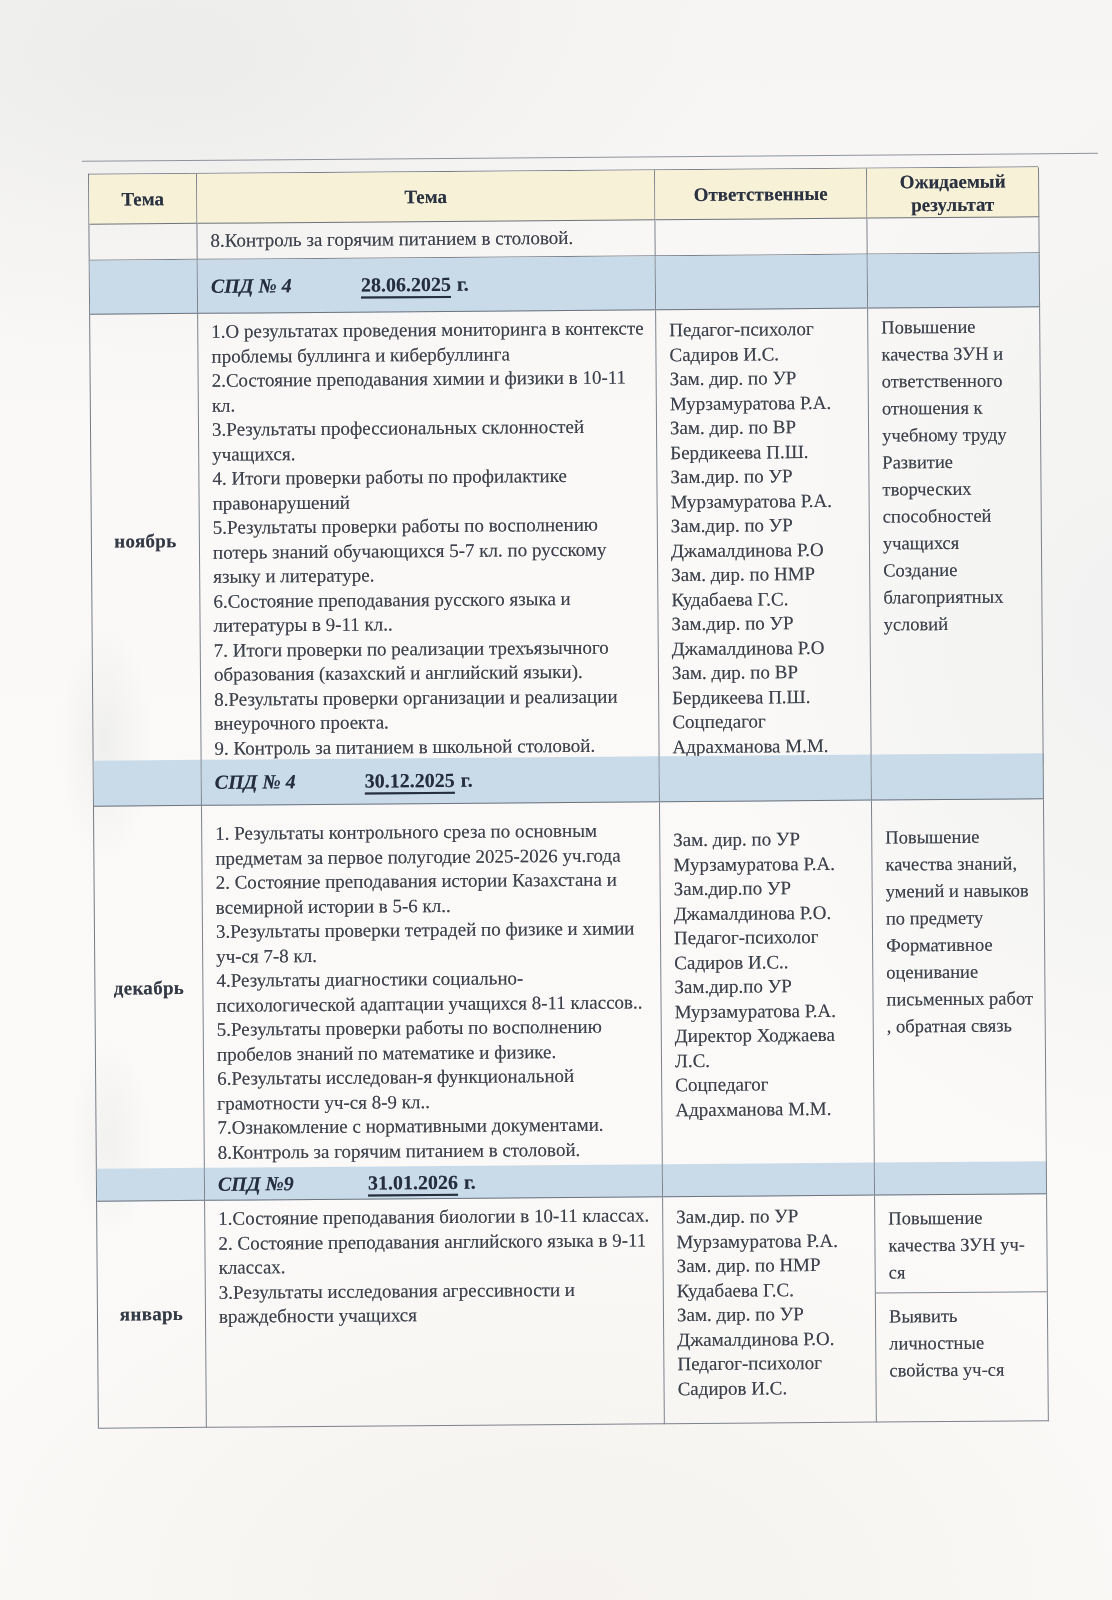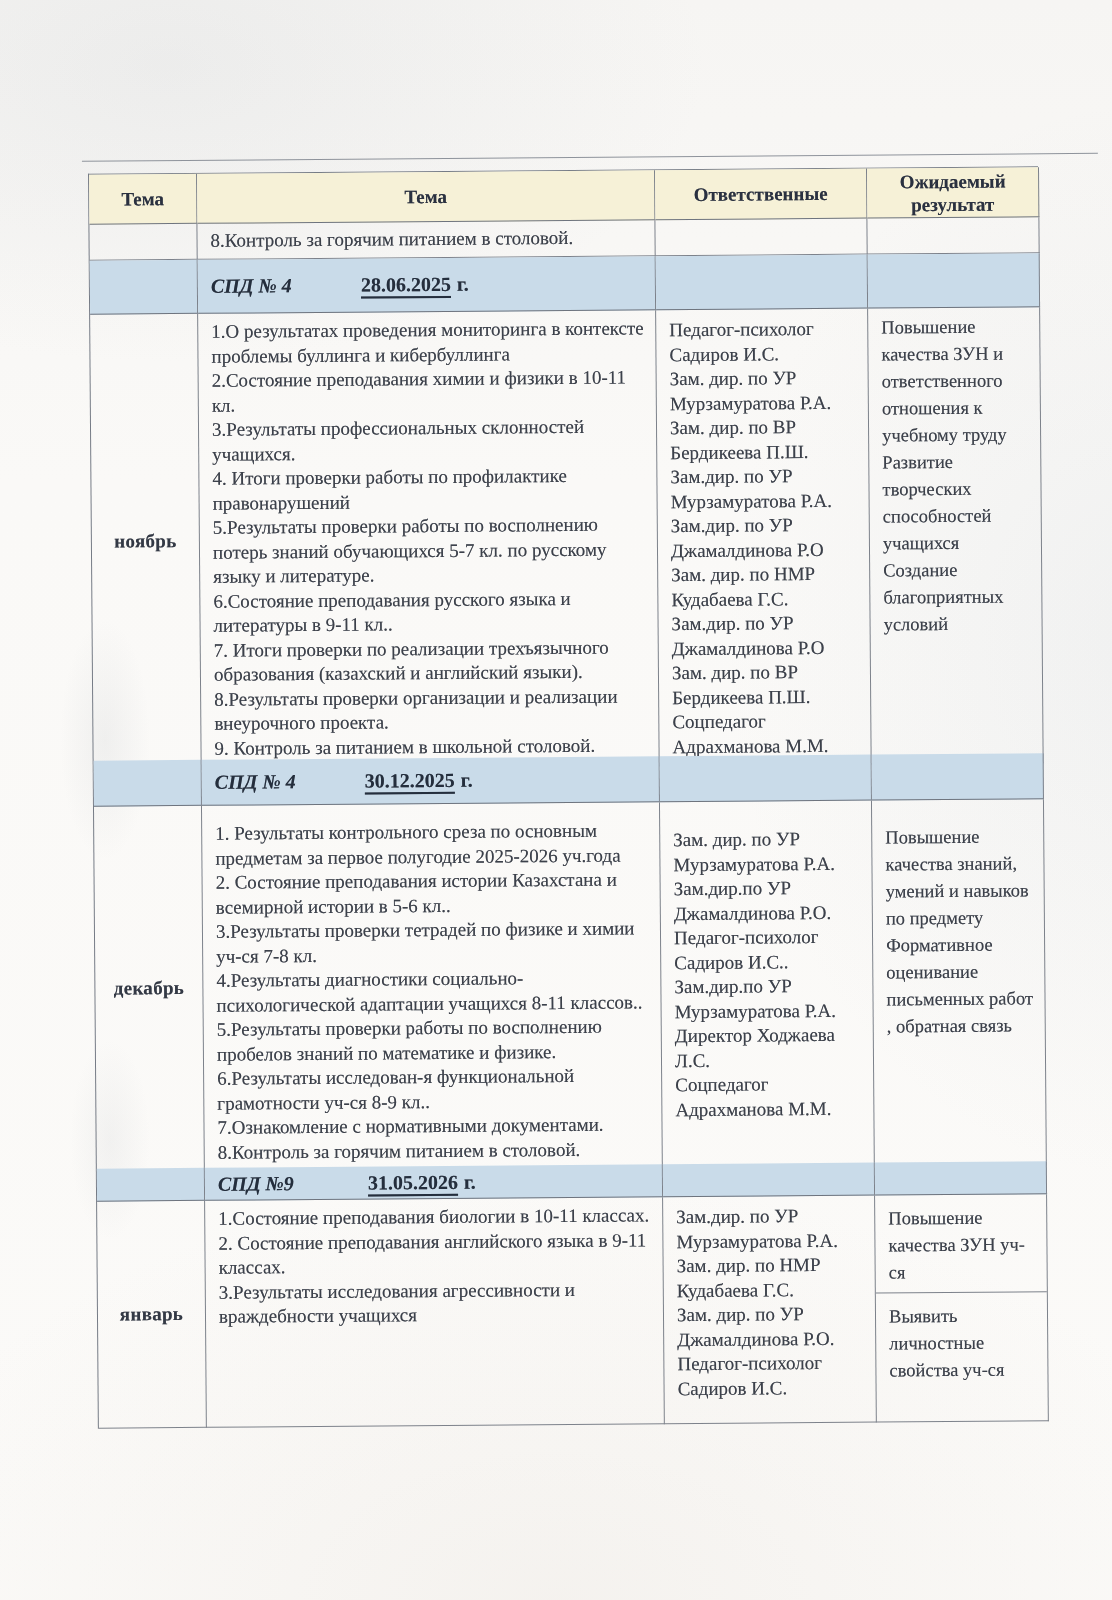--- a/index.html
+++ b/index.html
@@ -168,21 +168,21 @@
       <div class="cell c4 expected pt-lg">
           <div class="exp-par">Повышение качества знаний, умений и навыков по предмету</div>
           <div class="exp-par">Формативное оценивание письменных работ , обратная связь</div>
         </div>
     </div>
 
     <div class="row r-spd" style="height:33px">
       <div class="cell c1"></div>
       <div class="cell c2">
         <span class="spd-label">СПД  №9</span>
-        <span class="spd-date">31.05.2026</span>
+        <span class="spd-date">31.01.2026</span>
         <span class="spd-suffix">г.</span>
       </div>
       <div class="cell c3"></div>
       <div class="cell c4"></div>
     </div>
 
     <div class="row" style="height:227px">
       <div class="cell c1 month-cell">январь</div>
       <div class="cell c2 topics">
           <div class="topic-line">1.Состояние преподавания   биологии в 10-11 классах.</div>

